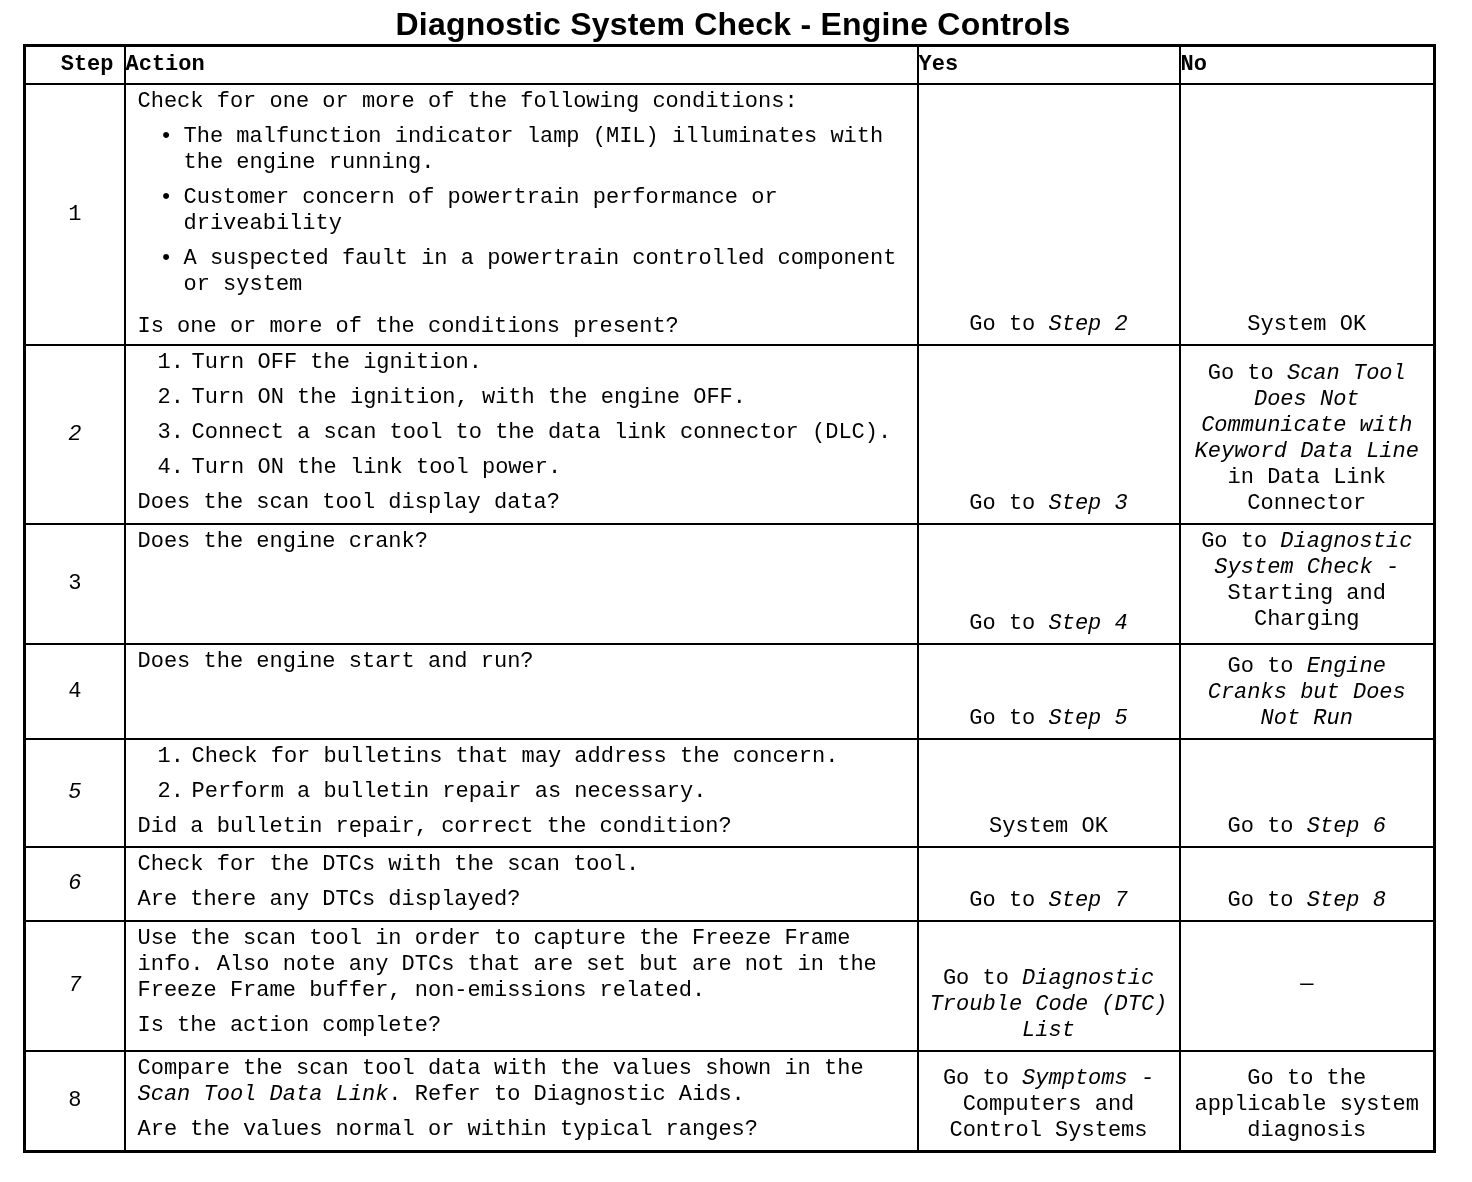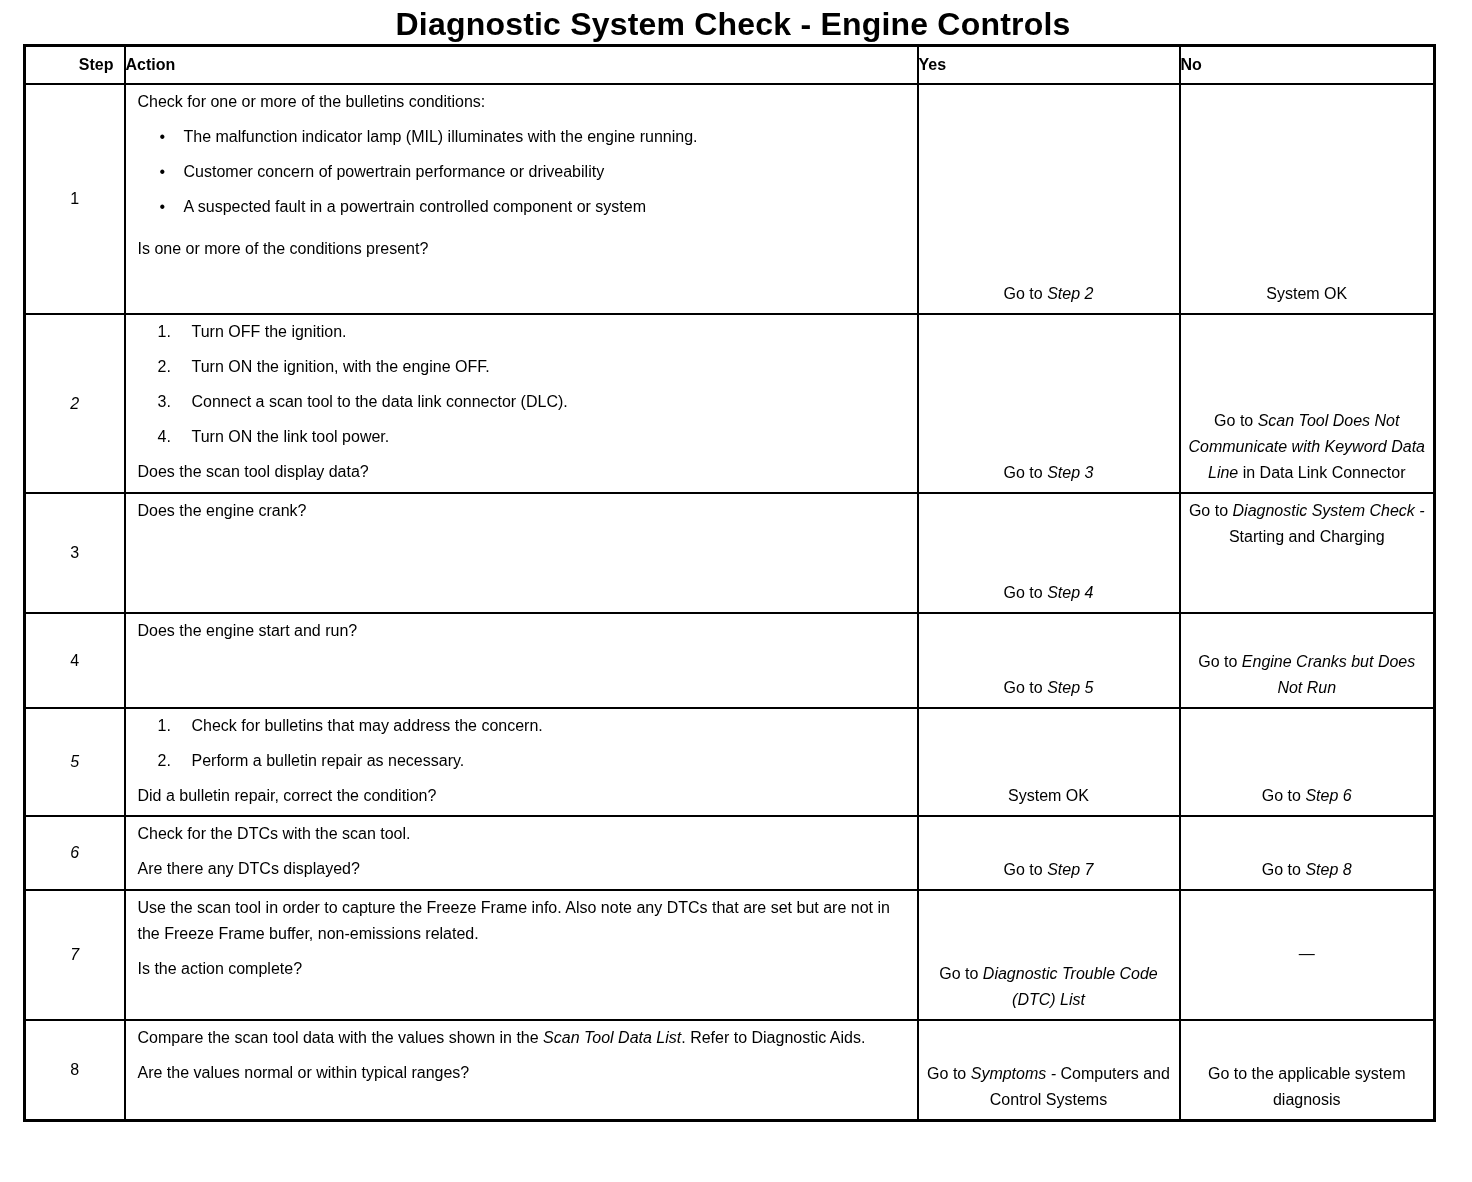--- a/index.html
+++ b/index.html
@@ -1,19 +1,19 @@
 <!DOCTYPE html>
 <html><head>
 <meta charset="utf-8">
 <style>
   html, body { margin: 0; padding: 0; background: #ffffff; }
   body { width: 1472px; height: 1182px; position: relative; font-family: "Liberation Sans", sans-serif; color: #000; }
   .title { position: absolute; left: 0; top: 6px; width: 1466px; text-align: center; font-weight: bold; font-size: 32px; letter-spacing: 0.2px; }
   table.diag { position: absolute; left: 23px; top: 44px; width: 1410px; border-collapse: collapse; border: 3px solid #000; table-layout: fixed; }
-  table.diag td, table.diag th { border: 2px solid #000; vertical-align: bottom; font-size: 16px; line-height: 26px; padding: 0; }
+  table.diag td, table.diag th { border: 2px solid #000; vertical-align: bottom; font-size: 22px; line-height: 26px; padding: 0; font-family: Liberation Mono, monospace; }
   th { font-weight: bold; height: 36px; text-align: left; vertical-align: middle !important; }
   th.step-h { text-align: right; padding-right: 10px !important; }
   td.schem { height: 36px; vertical-align: middle !important; padding-left: 18px !important; }
   td.schem b { font-weight: bold; }
   td.stepnum { text-align: center; vertical-align: middle !important; }
   td.stepnum.it { font-style: italic; }
   td.action { padding: 4px 8px 4px 12px !important; vertical-align: top !important; }
   td.yes, td.no { text-align: center; padding: 4px 6px 6px 6px !important; }
   .p { margin: 0 0 9px 0; }
   .p:last-child { margin-bottom: 0; }
@@ -41,21 +41,21 @@
       <tr>
     <th class="step-h">Step</th>
     <th>Action</th>
     <th>Yes</th>
     <th>No</th>
   </tr>
 
   <tr style="height:230px">
     <td class="stepnum">1</td>
     <td class="action">
-      <div class="p">Check for one or more of the bulletins conditions:</div>
+      <div class="p">Check for one or more of the following conditions:</div>
       <ul class="bul">
         <li>The malfunction indicator lamp (MIL) illuminates with the engine running.</li>
         <li>Customer concern of powertrain performance or driveability</li>
         <li>A suspected fault in a powertrain controlled component or system</li>
       </ul>
       <div class="p">Is one or more of the conditions present?</div>
     </td>
     <td class="yes">
       <span>Go to</span>
       <i>Step 2</i>
@@ -165,21 +165,21 @@
     <td class="no" style="vertical-align:middle;">
       <span>—</span>
     </td>
   </tr>
 
   <tr style="height:100px">
     <td class="stepnum">8</td>
     <td class="action">
       <div class="p">
         <span>Compare the scan tool data with the values shown in the</span>
-        <i>Scan Tool Data List</i><span>. Refer to Diagnostic Aids.</span>
+        <i>Scan Tool Data Link</i><span>. Refer to Diagnostic Aids.</span>
       </div>
       <div class="p">Are the values normal or within typical ranges?</div>
     </td>
     <td class="yes" style="padding-left:26px;padding-right:26px;">
       <span>Go to</span>
       <i>Symptoms -</i>
       <span>Computers and Control Systems</span>
     </td>
     <td class="no" style="padding-left:12px;padding-right:12px;">
       <span>Go to the applicable system diagnosis</span>

